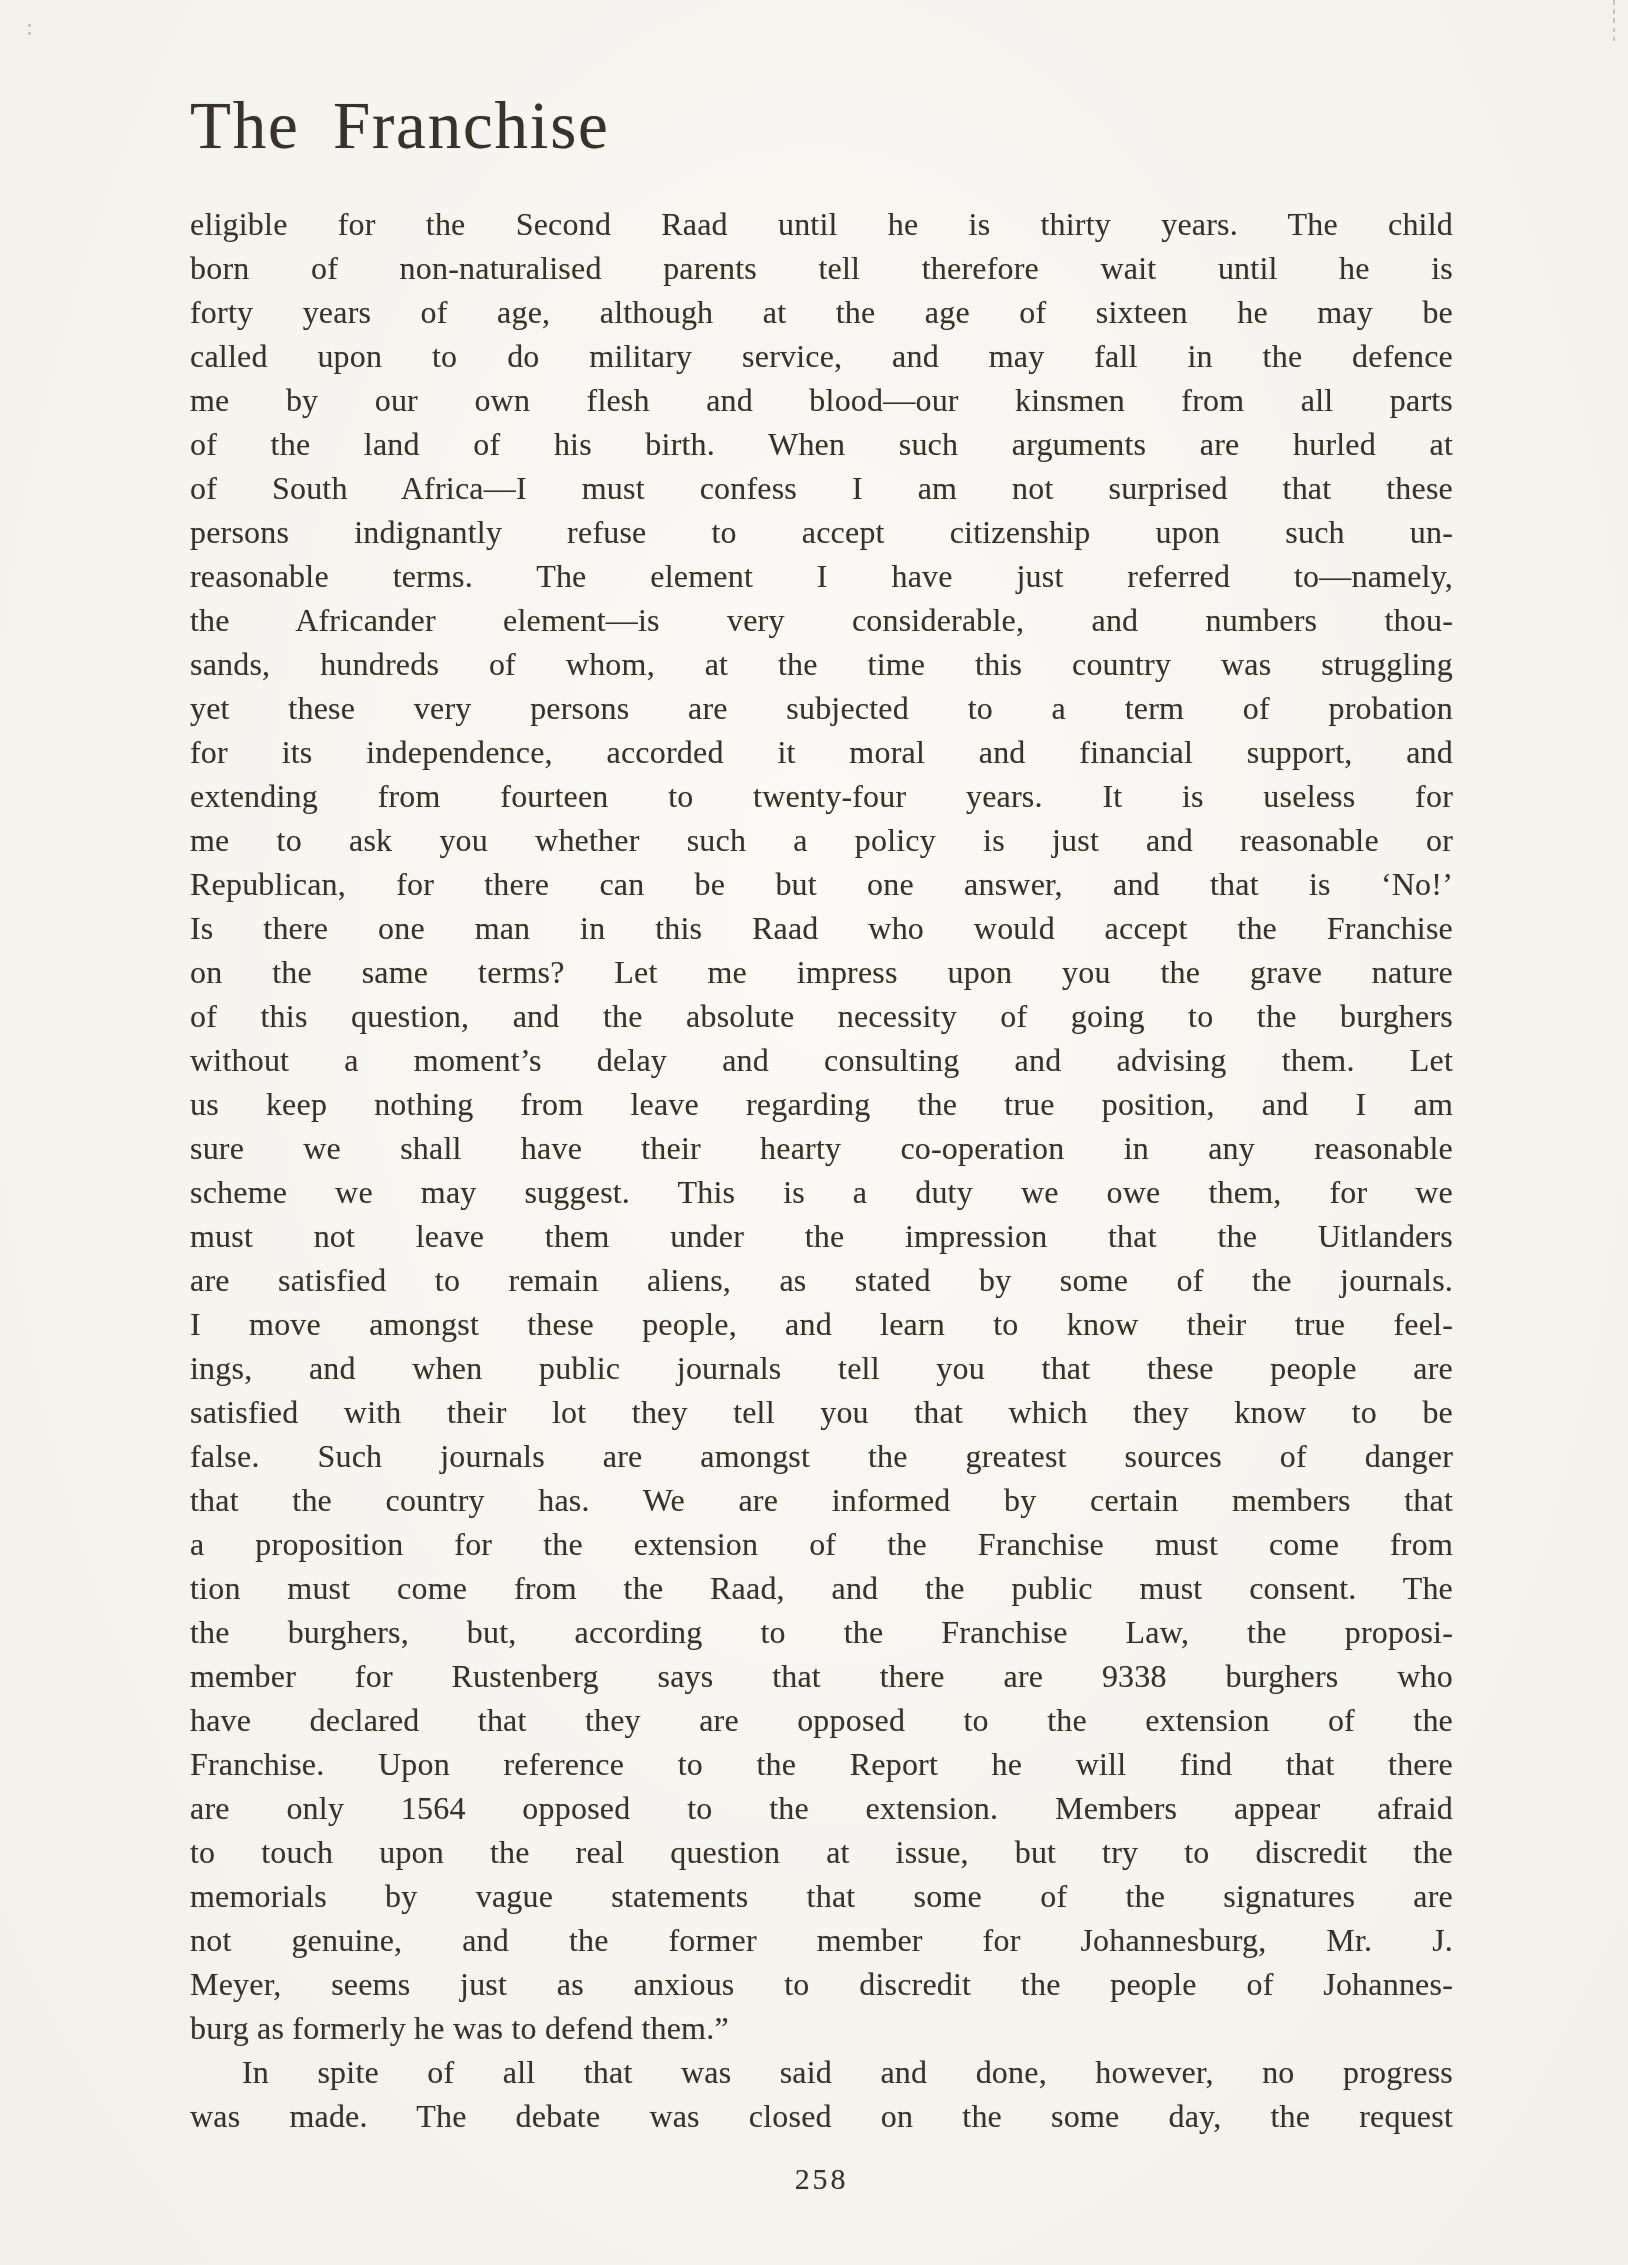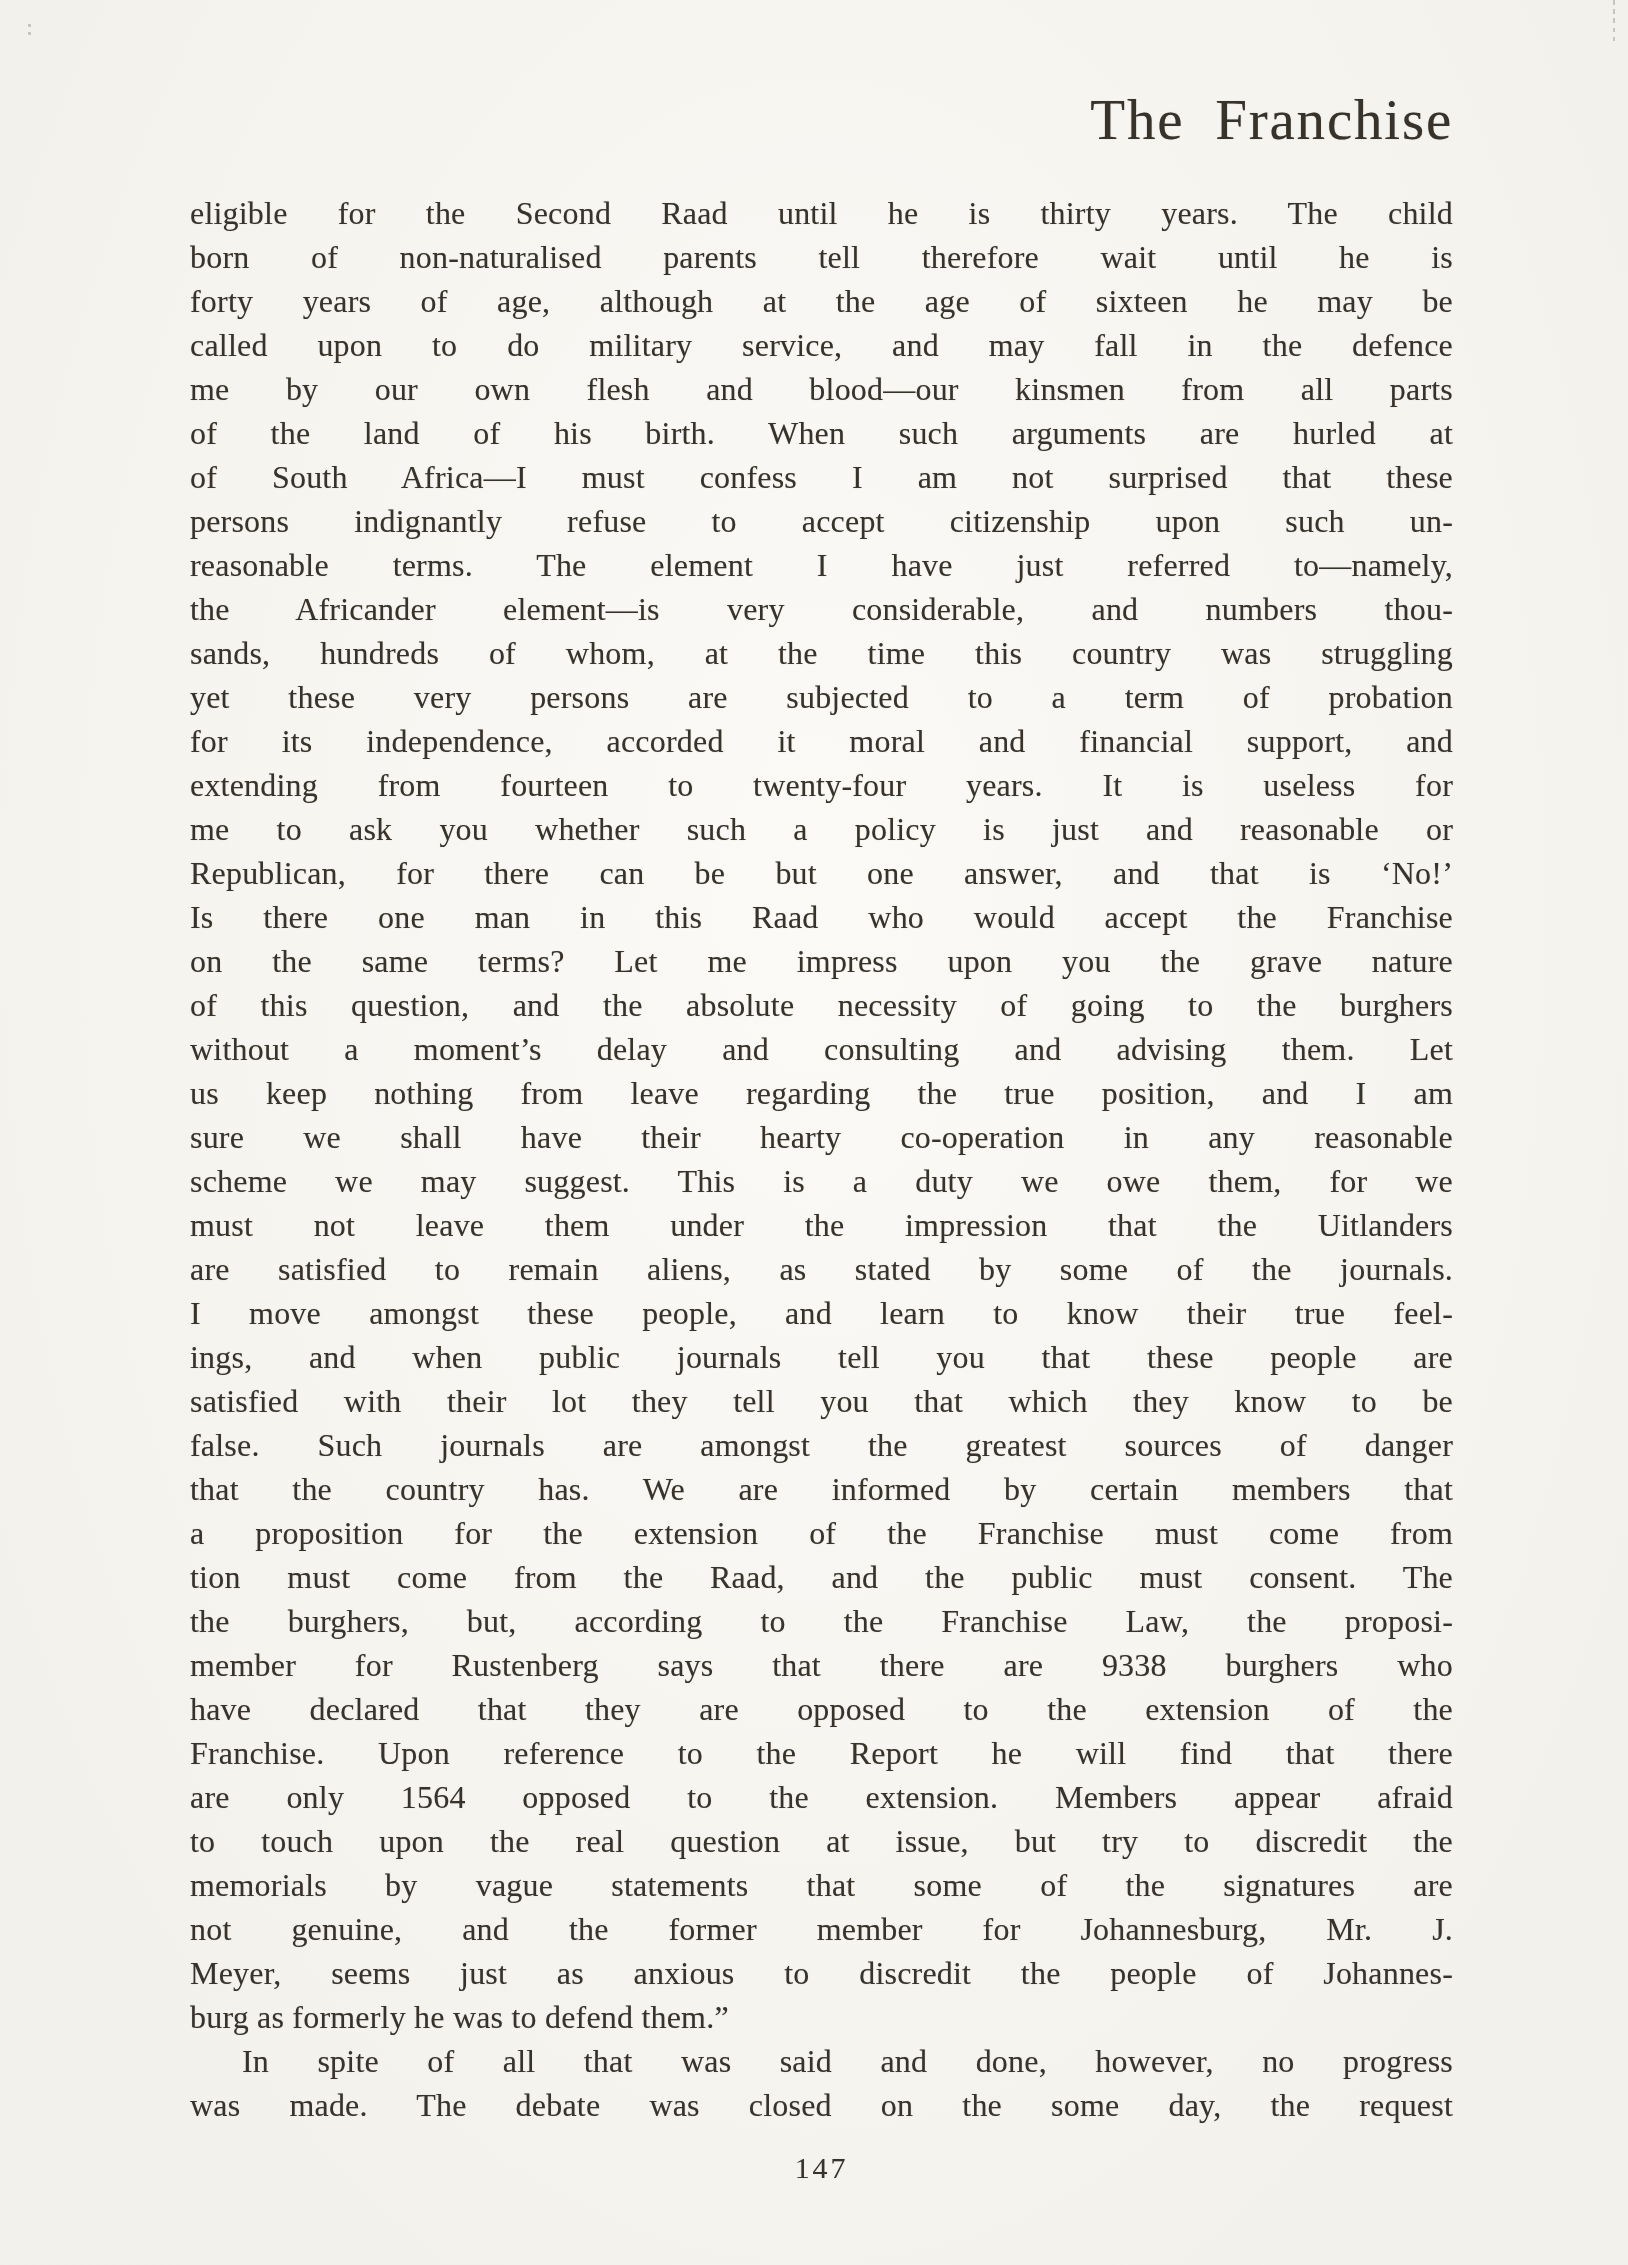--- a/index.html
+++ b/index.html
@@ -26,23 +26,23 @@
   .artifact-top-left {
     left: 28px; top: 24px; width: 2.8px; height: 14.8px;
     background: repeating-linear-gradient(to bottom, rgba(120,115,105,0.35) 0 2.8px, transparent 2.8px 8.3px);
   }
   .artifact-top-right {
     right: 13px; top: 0; width: 1.8px; height: 44px;
     background: repeating-linear-gradient(to bottom, rgba(120,115,105,0.35) 0 4.6px, transparent 4.6px 9.2px);
   }
   .title {
     font-weight: 400;
-    font-size: 57px;
+    font-size: 67px;
     line-height: 1.1;
-    text-align: right;
+    text-align: left;
     word-spacing: 14.8px;
     letter-spacing: 1.8px;
     margin-bottom: 39px;
     text-shadow: 0 0 0.9px rgba(55,51,43,0.4);
   }
   .body-text {
     font-size: 32px;
     line-height: 44px;
     letter-spacing: 0.2px;
     text-shadow: 0 0 0.9px rgba(55,51,43,0.32);
@@ -111,15 +111,15 @@
       <div class="line">Franchise. Upon reference to the Report he will find that there</div>
       <div class="line">are only 1564 opposed to the extension. Members appear afraid</div>
       <div class="line">to touch upon the real question at issue, but try to discredit the</div>
       <div class="line">memorials by vague statements that some of the signatures are</div>
       <div class="line">not genuine, and the former member for Johannesburg, Mr. J.</div>
       <div class="line">Meyer, seems just as anxious to discredit the people of Johannes-</div>
       <div class="line no-just">burg as formerly he was to defend them.”</div>
       <div class="line first-indent">In spite of all that was said and done, however, no progress</div>
       <div class="line">was made. The debate was closed on the some day, the request</div>
     </div>
-  <div class="page-number">147</div>
+  <div class="page-number">258</div>
 </div>
 
 
 </body></html>

